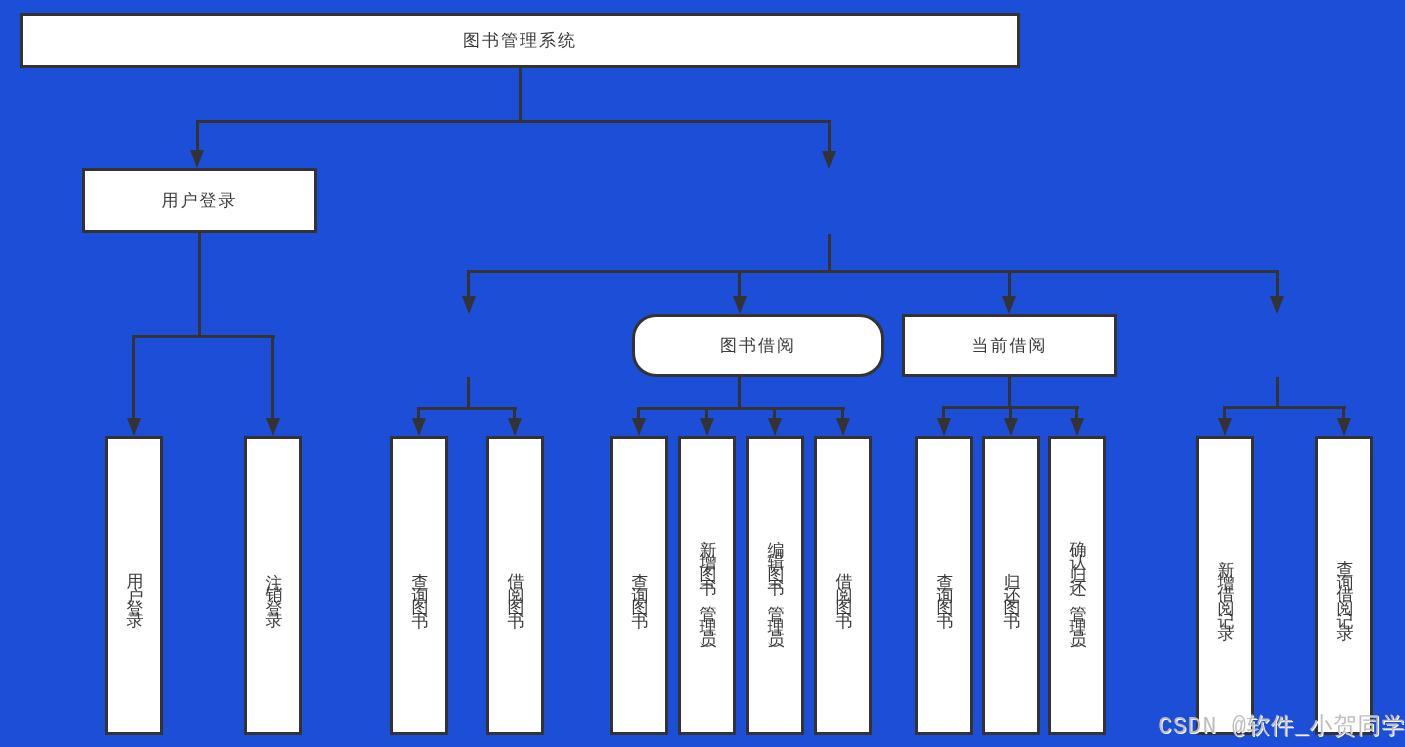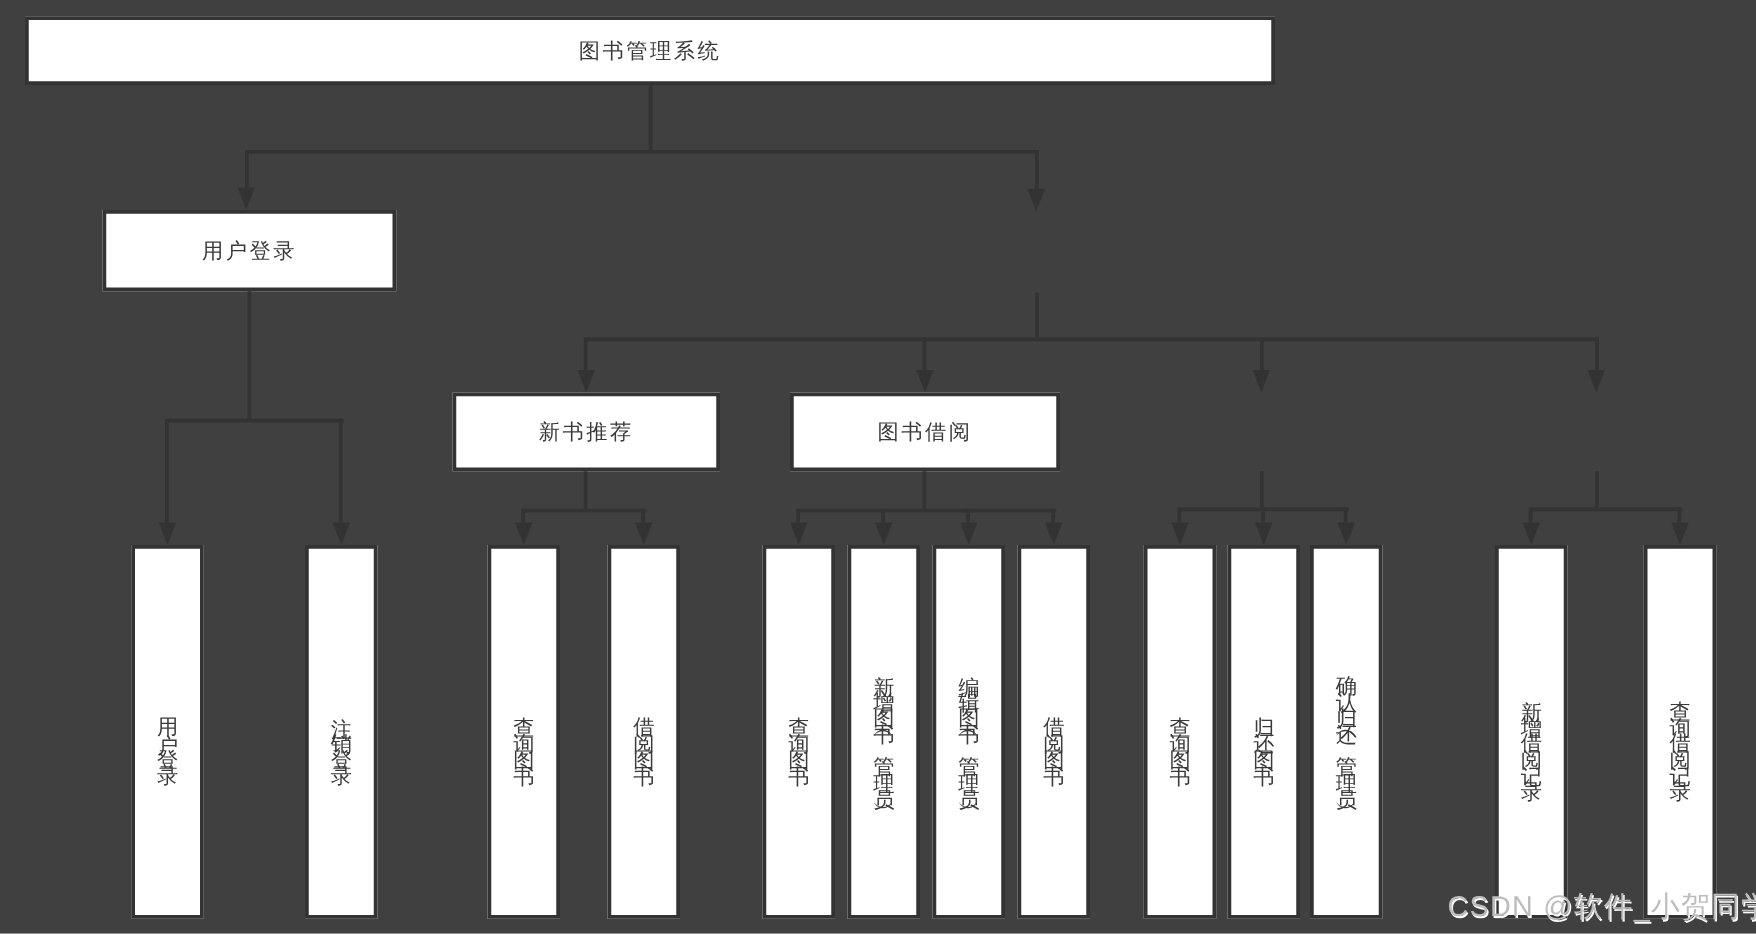--- a/index.html
+++ b/index.html
@@ -1,18 +1,18 @@
 <!DOCTYPE html>
 <html><head>
 <meta charset="utf-8">
 <style>
   html,body{margin:0;padding:0;background:#ffffff;}
   .canvas{
-    position:relative;width:1405px;height:747px;background:#404040;overflow:hidden;
-    font-family:Liberation Sans, sans-serif;color:#3a3a3a;
+    position:relative;width:1405px;height:747px;background:#1d4ed8;overflow:hidden;
+    font-family:Liberation Mono, monospace;color:#3a3a3a;
   }
   .box{
     position:absolute;box-sizing:border-box;border:3px solid #333333;background:#ffffff;
     display:flex;align-items:center;justify-content:center;
     font-size:17px;color:#3a3a3a;
   }
   .box.h{letter-spacing:2px;}
   .box.v{
     writing-mode:vertical-rl;text-orientation:mixed;letter-spacing:13px;
     line-height:1;padding:4px 0;
@@ -57,22 +57,22 @@
   <div class="hline" style="left:469px;top:270px;width:810px;"></div>
   <div class="vline" style="left:467px;top:270px;height:26px;"></div>
   <div class="arrow" style="left:462px;top:296px;"></div>
   <div class="vline" style="left:738px;top:270px;height:26px;"></div>
   <div class="arrow" style="left:733px;top:296px;"></div>
   <div class="vline" style="left:1008px;top:270px;height:26px;"></div>
   <div class="arrow" style="left:1002px;top:296px;"></div>
   <div class="vline" style="left:1276px;top:270px;height:26px;"></div>
   <div class="arrow" style="left:1270px;top:296px;"></div>
 
-  <div class="box h" style="left:362px;top:314px;width:214px;height:63px;">新书推荐</div>
-  <div class="box h" style="left:632px;top:314px;width:216px;height:63px;">图书借阅</div>
+  <div class="box h" style="left:632px;top:314px;width:252px;height:63px;border-radius:24px;">图书借阅</div>
+  <div class="box h" style="left:902px;top:314px;width:215px;height:63px;">当前借阅</div>
 
   <div class="vline" style="left:467px;top:377px;height:30px;"></div>
   <div class="hline" style="left:419px;top:407px;width:98px;"></div>
   <div class="vline" style="left:417px;top:407px;height:11px;"></div>
   <div class="arrow" style="left:412px;top:418px;"></div>
   <div class="vline" style="left:513px;top:407px;height:11px;"></div>
   <div class="arrow" style="left:508px;top:418px;"></div>
 
   <div class="vline" style="left:738px;top:377px;height:30px;"></div>
   <div class="hline" style="left:639px;top:407px;width:206px;"></div>

